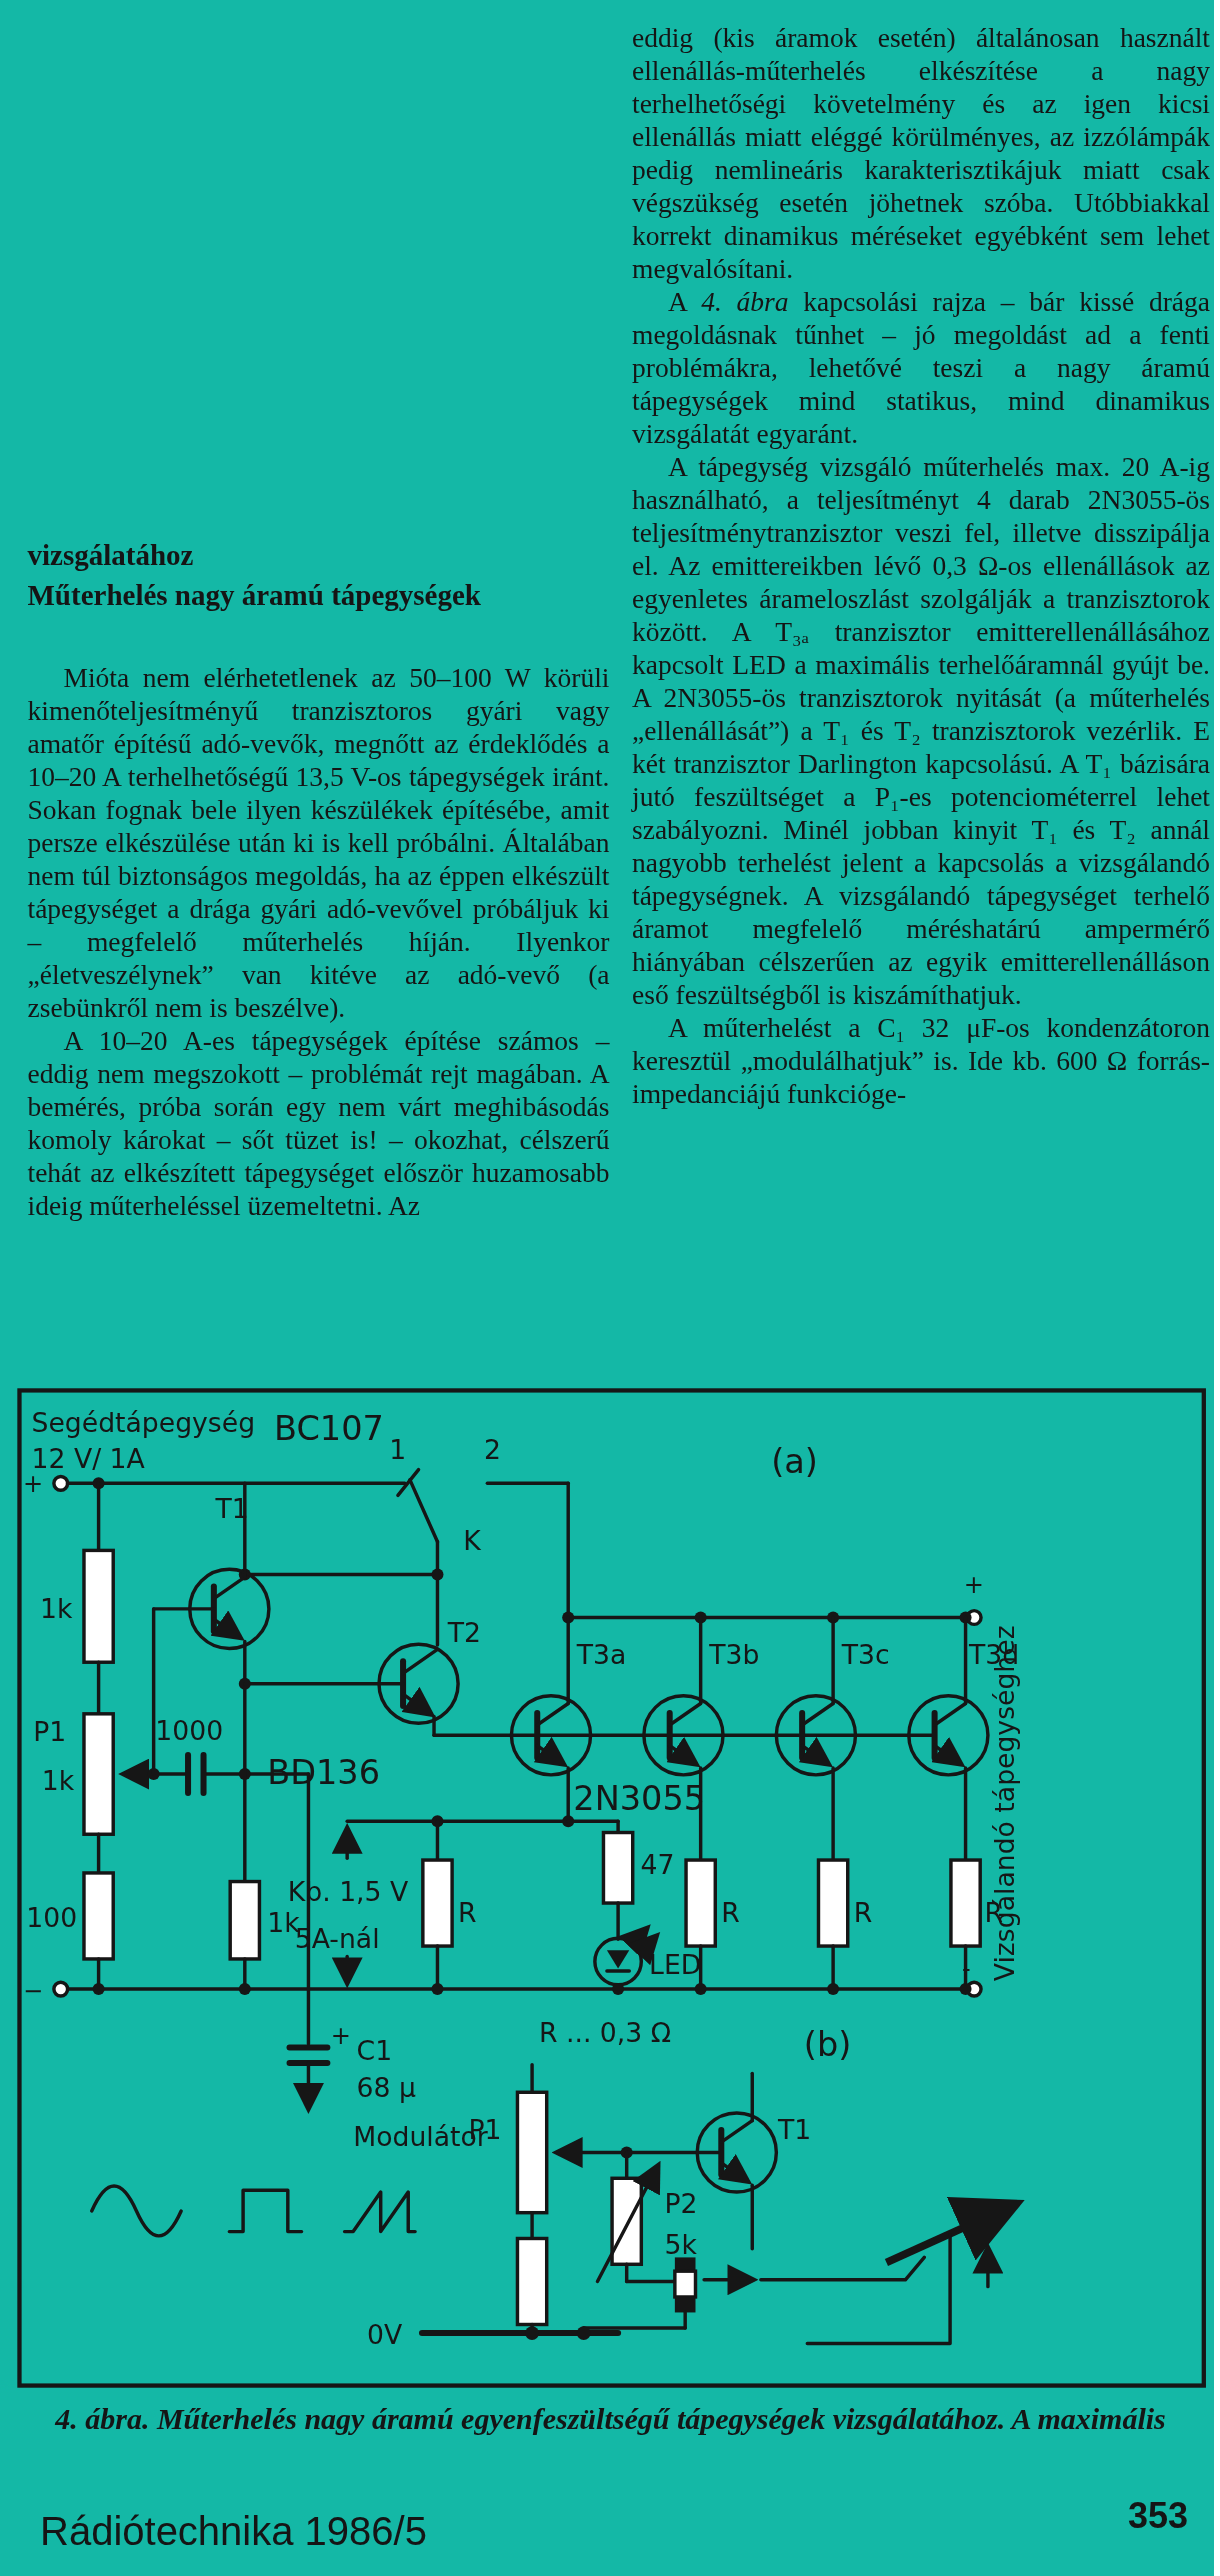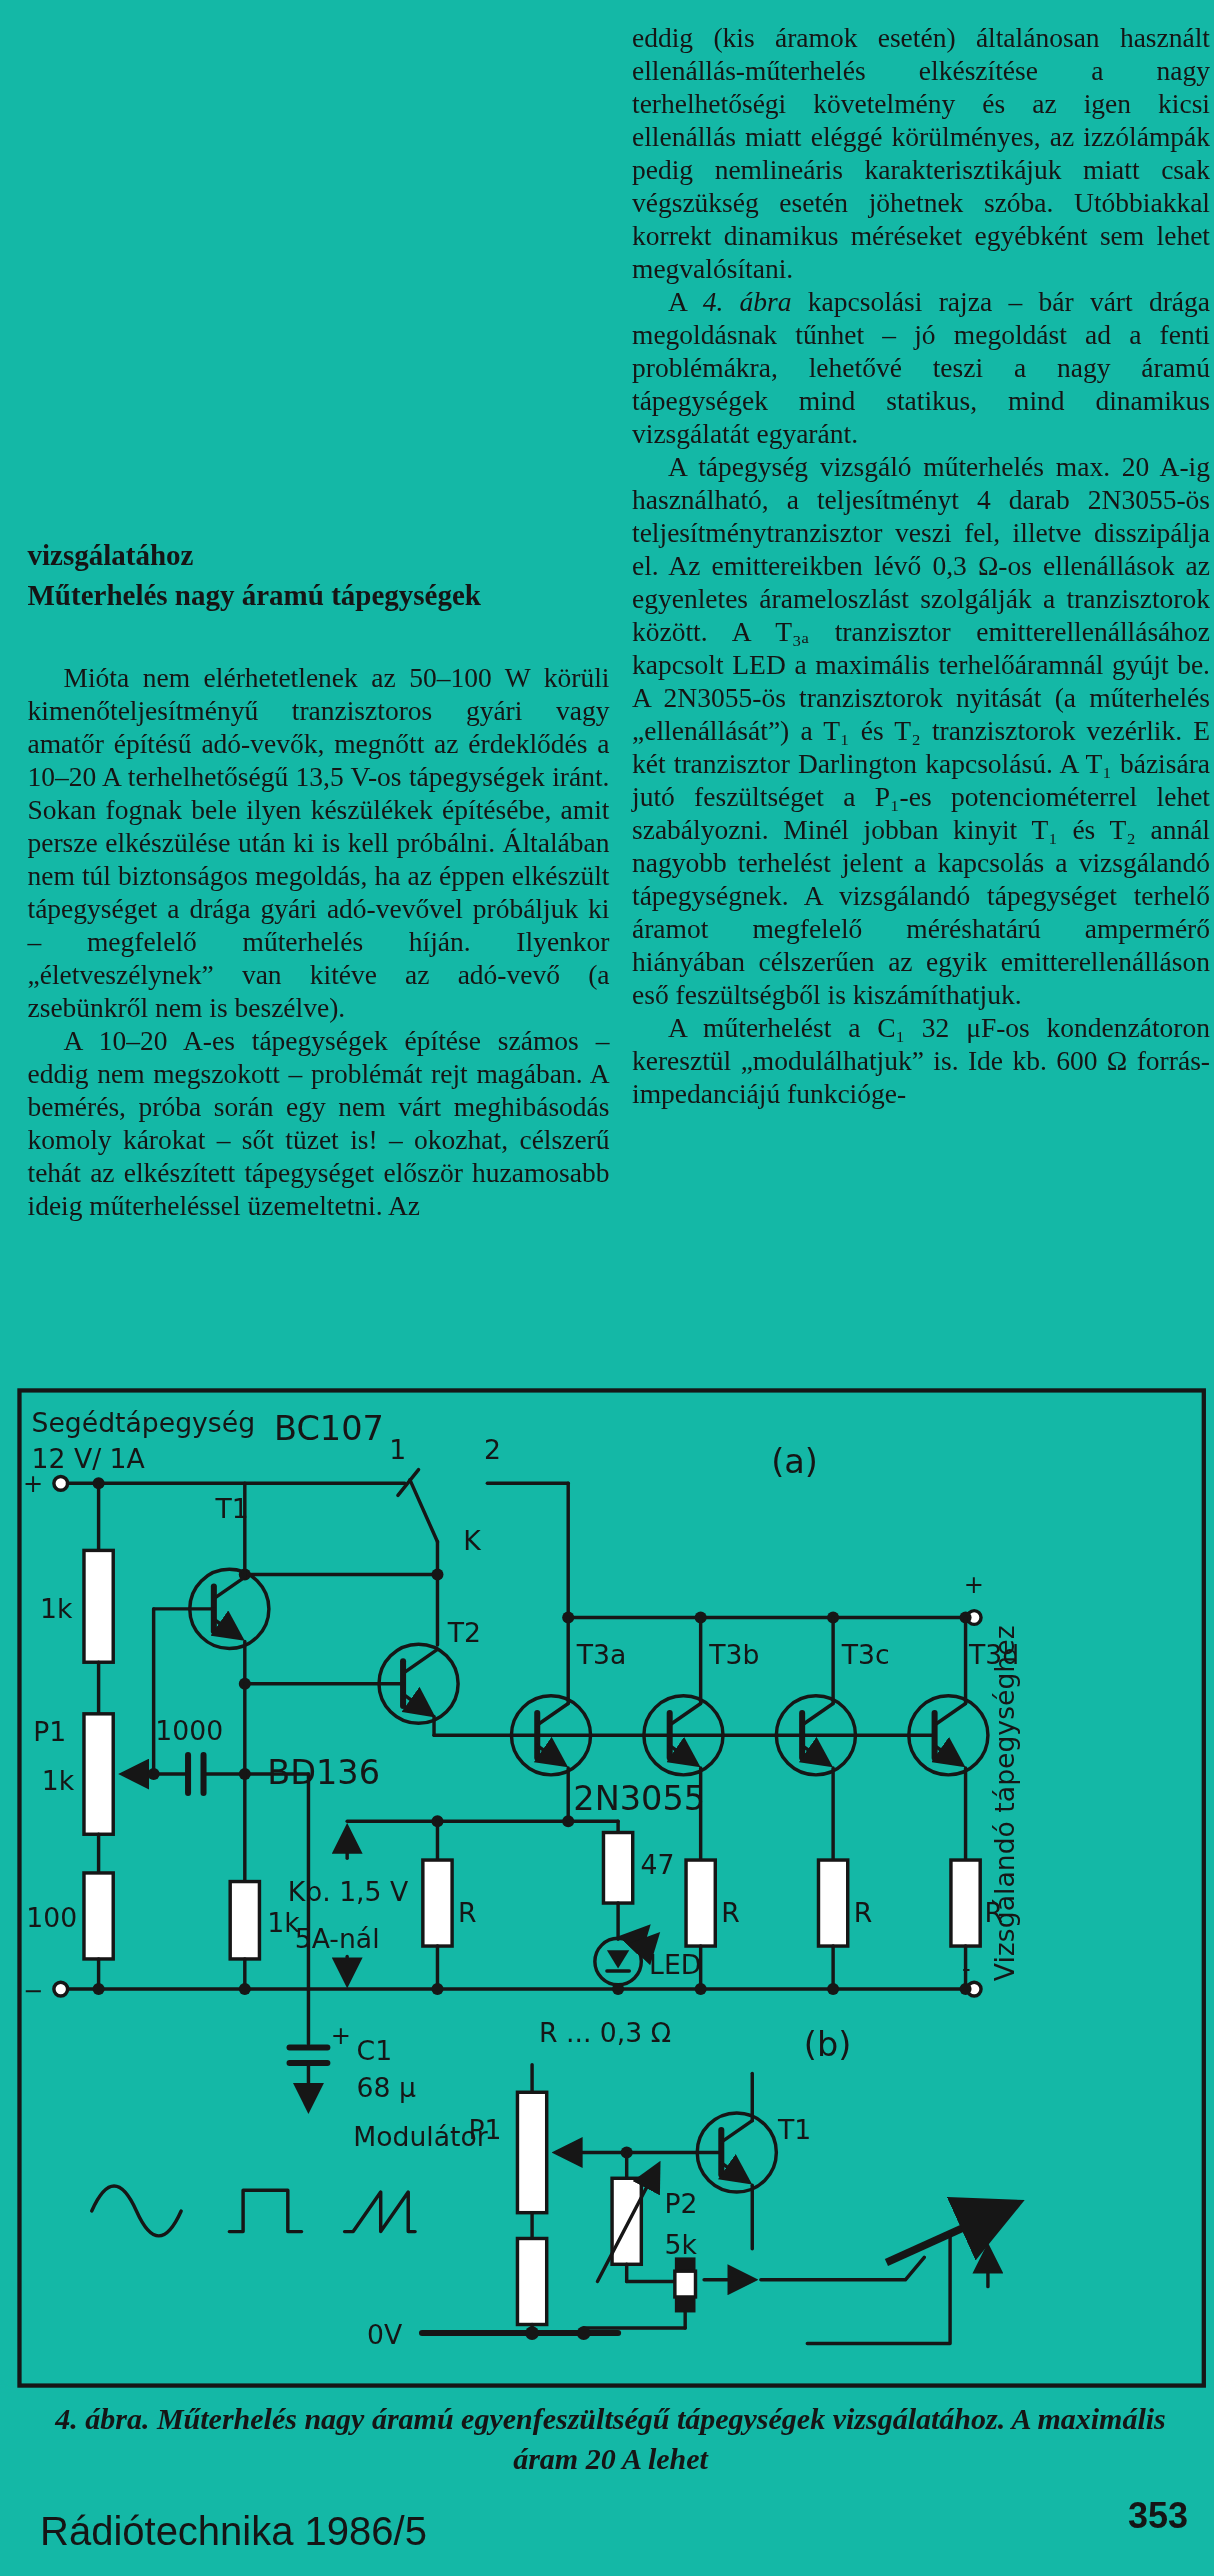--- a/index.html
+++ b/index.html
@@ -30,21 +30,21 @@
   .lb-lg  { font-family:"DejaVu Sans","Liberation Sans",sans-serif; font-size:39px; fill:#161616; }
   .lb-sm  { font-family:"DejaVu Sans","Liberation Sans",sans-serif; font-size:28px; fill:#161616; }
 </style>
 </head>
 <body>
 
 <div class="page">
 
   <div class="col right-col">
     <p class="noindent">eddig (kis áramok esetén) általánosan használt ellenállás-műterhelés elkészítése a nagy terhelhetőségi követelmény és az igen kicsi ellenállás miatt eléggé körülményes, az izzólámpák pedig nemlineáris karakterisztikájuk miatt csak végszükség esetén jöhetnek szóba. Utóbbiakkal korrekt dinamikus méréseket egyébként sem lehet megvalósítani.</p>
-    <p><span>A </span><em>4. ábra</em><span> kapcsolási rajza – bár várt drága megoldásnak tűnhet – jó megoldást ad a fenti problémákra, lehetővé teszi a nagy áramú tápegységek mind statikus, mind dinamikus vizsgálatát egyaránt.</span></p>
+    <p><span>A </span><em>4. ábra</em><span> kapcsolási rajza – bár kissé drága megoldásnak tűnhet – jó megoldást ad a fenti problémákra, lehetővé teszi a nagy áramú tápegységek mind statikus, mind dinamikus vizsgálatát egyaránt.</span></p>
     <p>A tápegység vizsgáló műterhelés max. 20 A-ig használható, a teljesítményt 4 darab 2N3055-ös teljesítménytranzisztor veszi fel, illetve disszipálja el. Az emittereikben lévő 0,3 Ω-os ellenállások az egyenletes árameloszlást szolgálják a tranzisztorok között. A T₃ₐ tranzisztor emitterellenállásához kapcsolt LED a maximális terhelőáramnál gyújt be. A 2N3055-ös tranzisztorok nyitását (a műterhelés „ellenállását”) a T₁ és T₂ tranzisztorok vezérlik. E két tranzisztor Darlington kapcsolású. A T₁ bázisára jutó feszültséget a P₁-es potenciométerrel lehet szabályozni. Minél jobban kinyit T₁ és T₂ annál nagyobb terhelést jelent a kapcsolás a vizsgálandó tápegységnek. A vizsgálandó tápegységet terhelő áramot megfelelő méréshatárú ampermérő hiányában célszerűen az egyik emitterellenálláson eső feszültségből is kiszámíthatjuk.</p>
     <p>A műterhelést a C₁ 32 μF-os kondenzátoron keresztül „modulálhatjuk” is. Ide kb. 600 Ω forrás-impedanciájú funkcióge-</p>
   </div>
 
   <div class="col left-col">
     <div class="heading">
       <div>vizsgálatához</div>
       <div>Műterhelés nagy áramú tápegységek</div>
     </div>
     <p>Mióta nem elérhetetlenek az 50–100 W körüli kimenőteljesítményű tranzisztoros gyári vagy amatőr építésű adó-vevők, megnőtt az érdeklődés a 10–20 A terhelhetőségű 13,5 V-os tápegységek iránt. Sokan fognak bele ilyen készülékek építésébe, amit persze elkészülése után ki is kell próbálni. Általában nem túl biztonságos megoldás, ha az éppen elkészült tápegységet a drága gyári adó-vevővel próbáljuk ki – megfelelő műterhelés híján. Ilyenkor „életveszélynek” van kitéve az adó-vevő (a zsebünkről nem is beszélve).</p>
@@ -298,20 +298,19 @@
     <polyline class="wire" points="866,1038 1034,1038 1056,1012"></polyline>
     <polyline class="wire" points="920,1112 1086,1112 1086,986">
     <text class="lb" x="1096" y="1084">Első érintkezőt</text>
     <text class="lb" x="1096" y="1126">nem használjuk!</text>
   </polyline>
       </svg>
   </div>
 
   <div class="caption">
     <div>4. ábra. Műterhelés nagy áramú egyenfeszültségű tápegységek vizsgálatához. A maximális</div>
-    <div>áram 20 A lehet</div>
   </div>
 
   <div class="footer-journal">Rádiótechnika 1986/5</div>
   <div class="footer-page">353</div>
 
 </div>
 
 
 </body></html>

